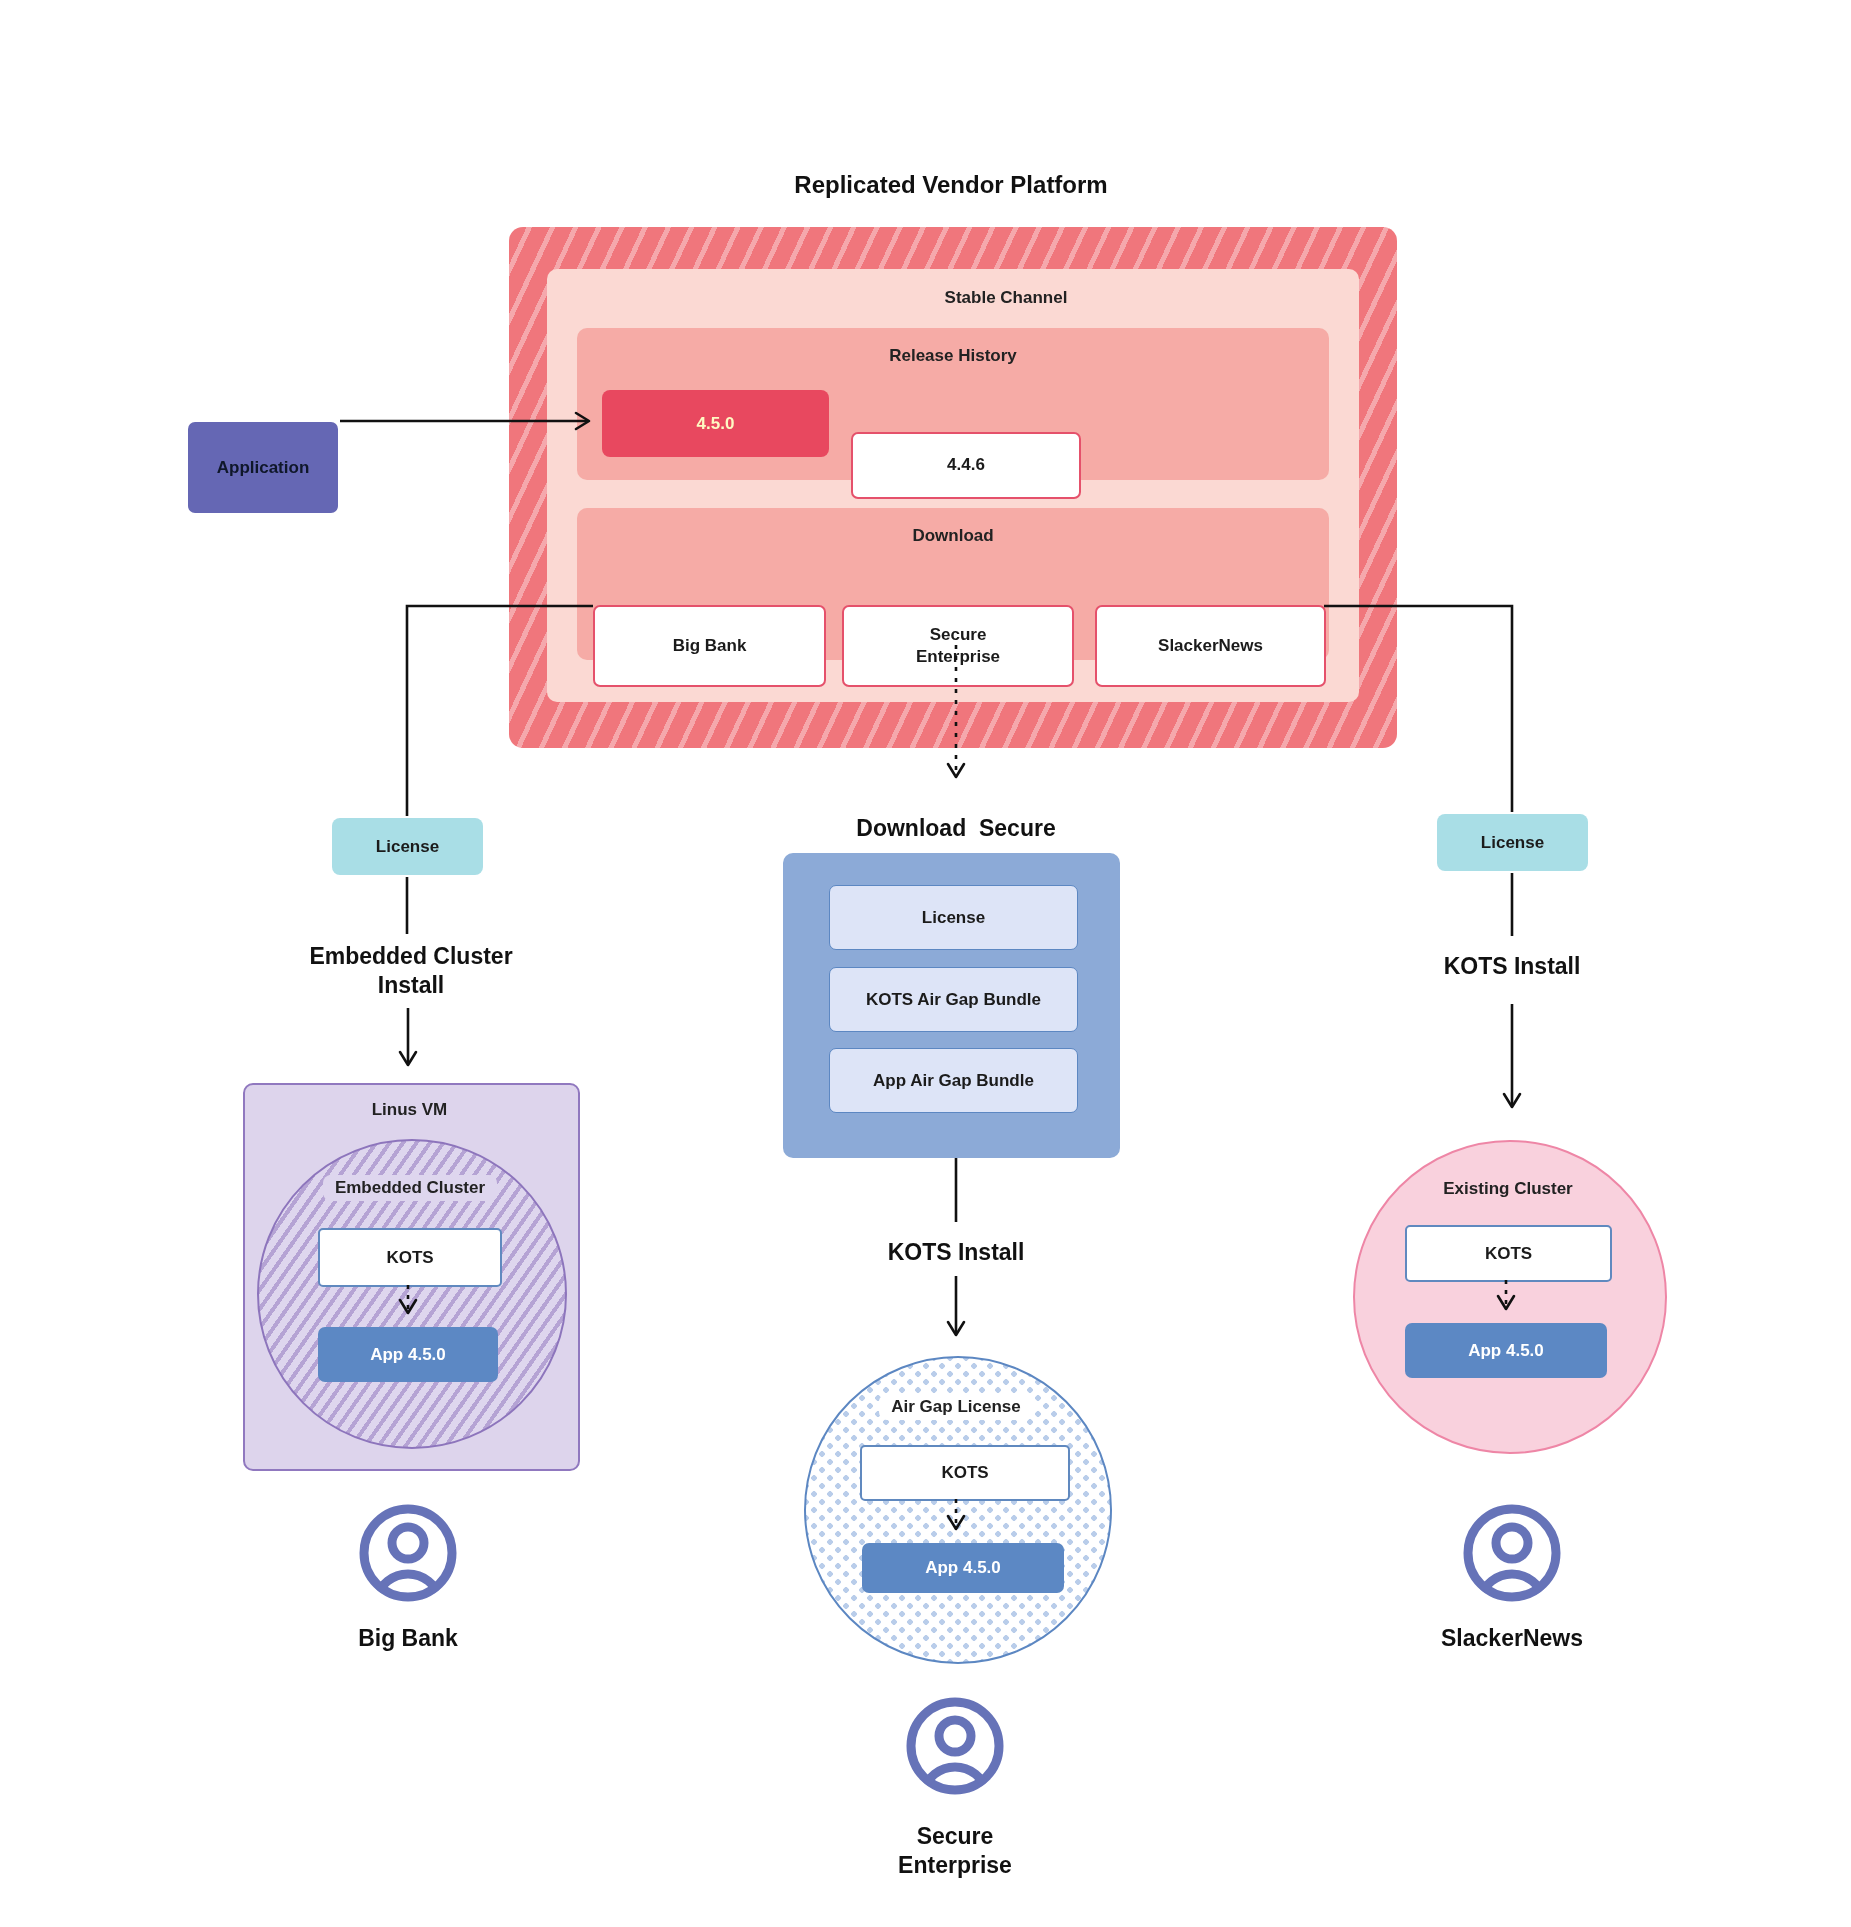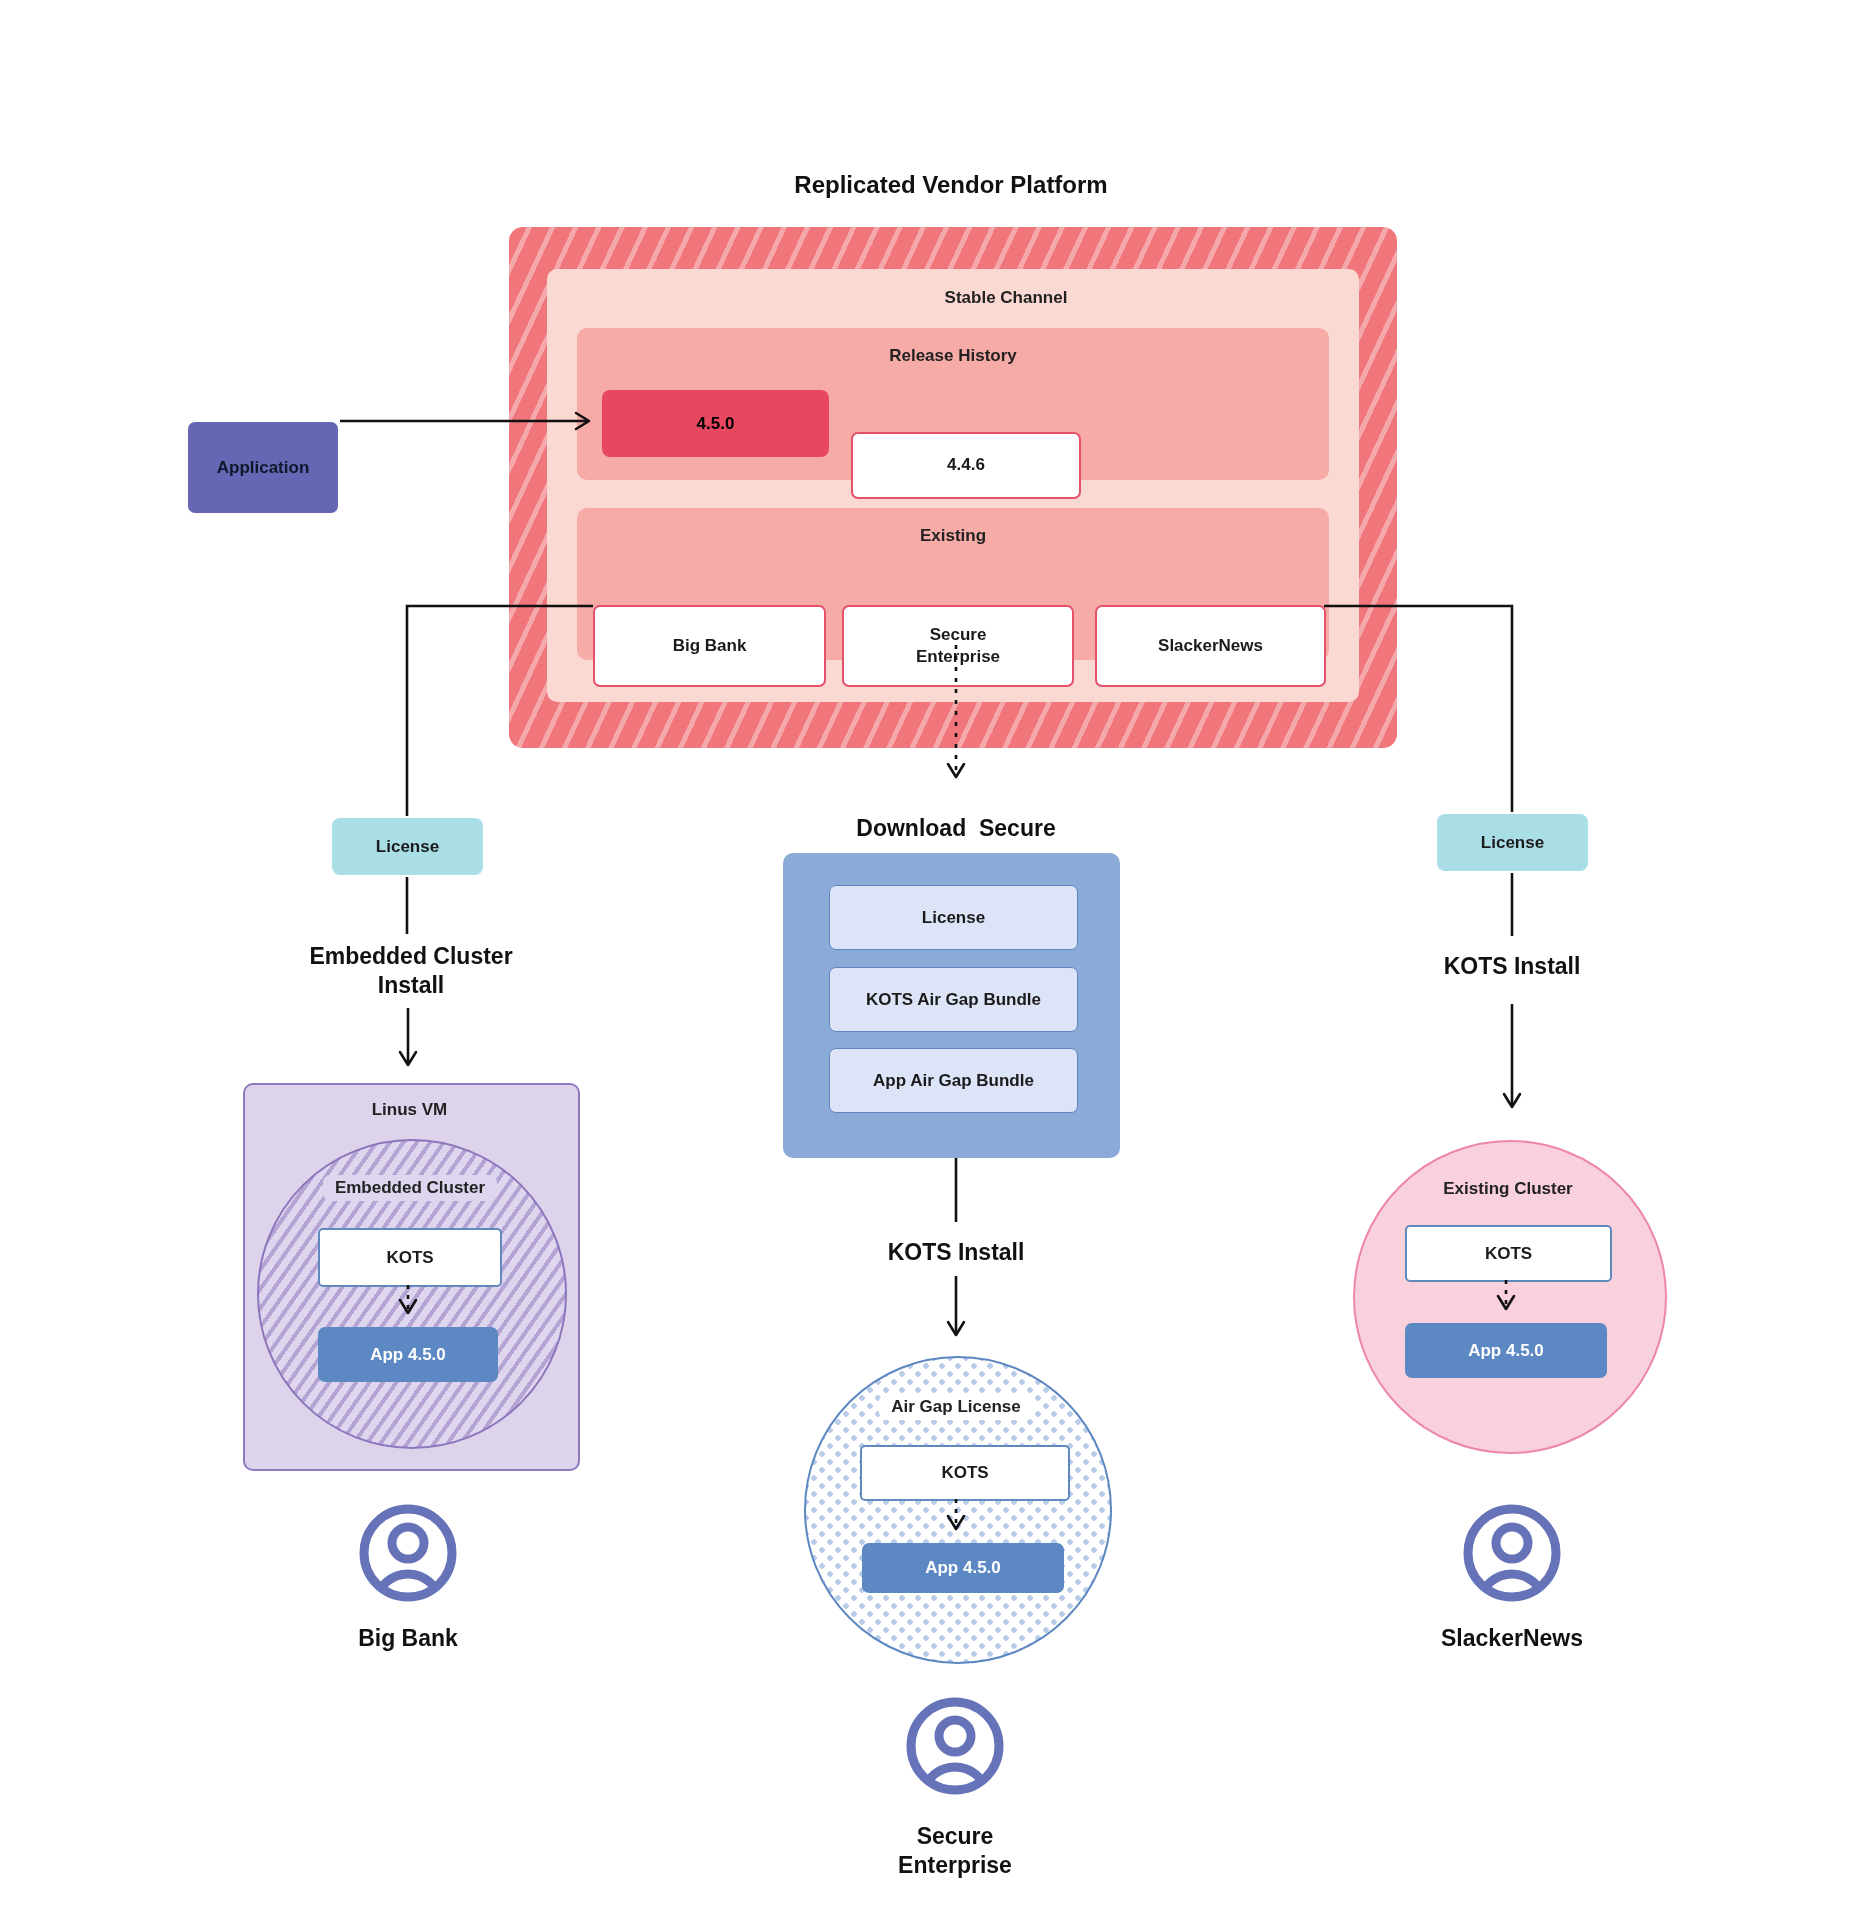--- a/index.html
+++ b/index.html
@@ -10,21 +10,21 @@
   .abs{position:absolute;}
   .center-text{display:flex;align-items:center;justify-content:center;text-align:center;}
   .big-label{font-size:23px;font-weight:600;color:#111;line-height:1.25;white-space:pre-line;text-align:center;}
   .sec-label{font-size:17px;font-weight:600;color:#222;}
   .hatch-red{
     background:repeating-linear-gradient(115deg,#f0767c 0px,#f0767c 16px,#f5a8ac 16px,#f5a8ac 21px);
     border-radius:14px;
   }
   .panel-lightpink{background:#fbd9d3;border-radius:10px;}
   .panel-salmon{background:#f6aba6;border-radius:10px;}
-  .rel-current{background:#e8485f;border-radius:8px;color:#000000;font-size:17px;font-weight:600;}
+  .rel-current{background:#e8485f;border-radius:8px;color:#fef9c3;font-size:17px;font-weight:600;}
   .white-red{background:#ffffff;border:2px solid #e5516b;border-radius:7px;font-size:17px;font-weight:600;color:#1b1b1b;white-space:pre-line;line-height:1.3;margin-top:40px;}
   .app-purple{background:#6567b4;border-radius:7px;color:#0f172a;font-size:17px;font-weight:600;margin-top:48px;}
   .teal-box{background:#a9dee6;border-radius:8px;font-size:17px;font-weight:600;color:#1b1b1b;}
   .dp-box{background:#8caad7;border-radius:10px;}
   .dp-item{background:#dde4f7;border:1.6px solid #5c87c2;border-radius:7px;font-size:17px;font-weight:600;color:#1b1b1b;}
   .vm-box{background:#ddd4ec;border:2px solid #9078bf;border-radius:10px;}
   .circle{border-radius:50%;}
   .ec-circle{
     border:2px solid #8d75bc;
     background:repeating-linear-gradient(125deg,#ded6ee 0px,#ded6ee 7px,#b5a3d4 7px,#b5a3d4 11px);
@@ -53,21 +53,21 @@
   <div class="abs panel-lightpink" style="left:547px;top:269px;width:812px;height:433px;"></div>
   <div class="abs sec-label center-text" style="left:547px;top:286px;width:918px;height:24px;">Stable Channel</div>
 
   <div class="abs panel-salmon" style="left:577px;top:328px;width:752px;height:152px;"></div>
   <div class="abs sec-label center-text" style="left:577px;top:344px;width:752px;height:24px;">Release History</div>
 
   <div class="abs rel-current center-text" style="left:602px;top:390px;width:227px;height:67px;">4.5.0</div>
   <div class="abs white-red center-text" style="left:851px;top:392px;width:226px;height:63px;">4.4.6</div>
 
   <div class="abs panel-salmon" style="left:577px;top:508px;width:752px;height:152px;"></div>
-  <div class="abs sec-label center-text" style="left:577px;top:524px;width:752px;height:24px;">Existing</div>
+  <div class="abs sec-label center-text" style="left:577px;top:524px;width:752px;height:24px;">Download</div>
 
   <div class="abs white-red center-text" style="left:593px;top:565px;width:229px;height:78px;">Big Bank</div>
   <div class="abs white-red center-text" style="left:842px;top:565px;width:228px;height:78px;">Secure
 Enterprise</div>
   <div class="abs white-red center-text" style="left:1095px;top:565px;width:227px;height:78px;">SlackerNews</div>
 
   <div class="abs app-purple center-text" style="left:188px;top:374px;width:150px;height:91px;">Application</div>
 
   <div class="abs teal-box center-text" style="left:332px;top:818px;width:151px;height:57px;">License</div>
 

